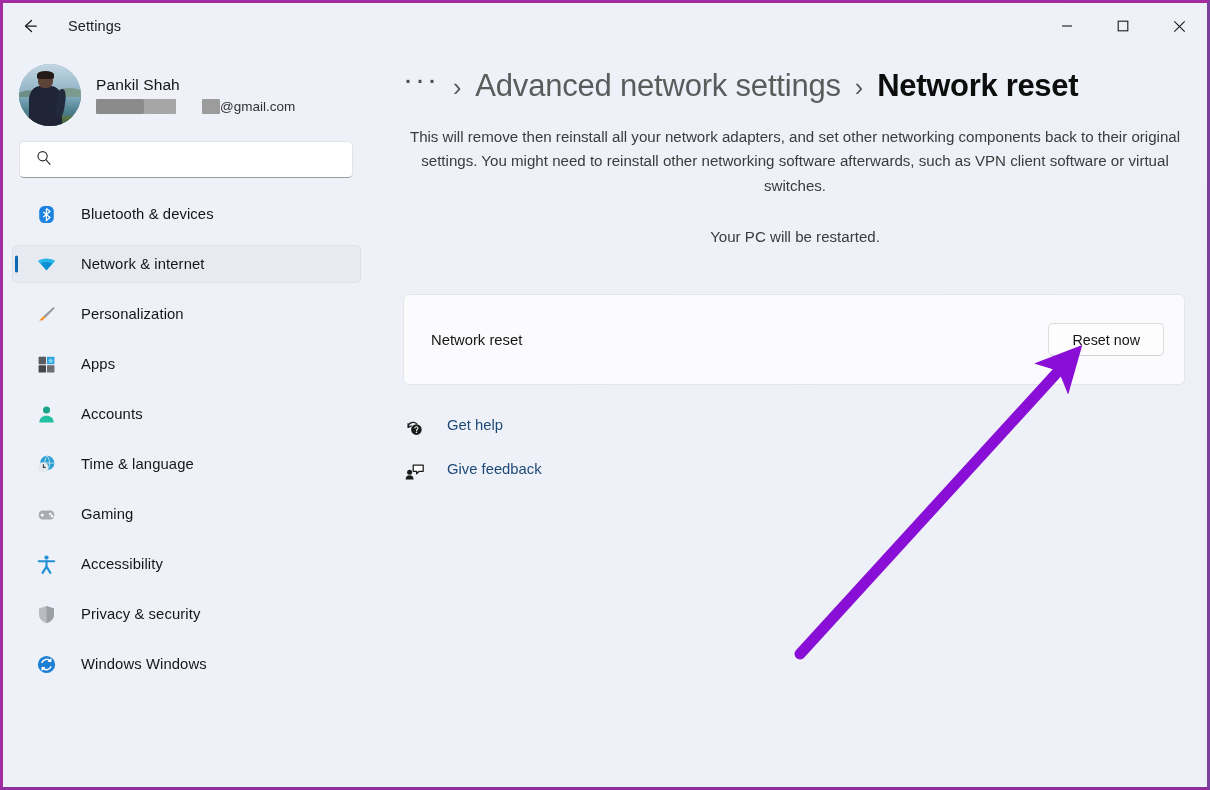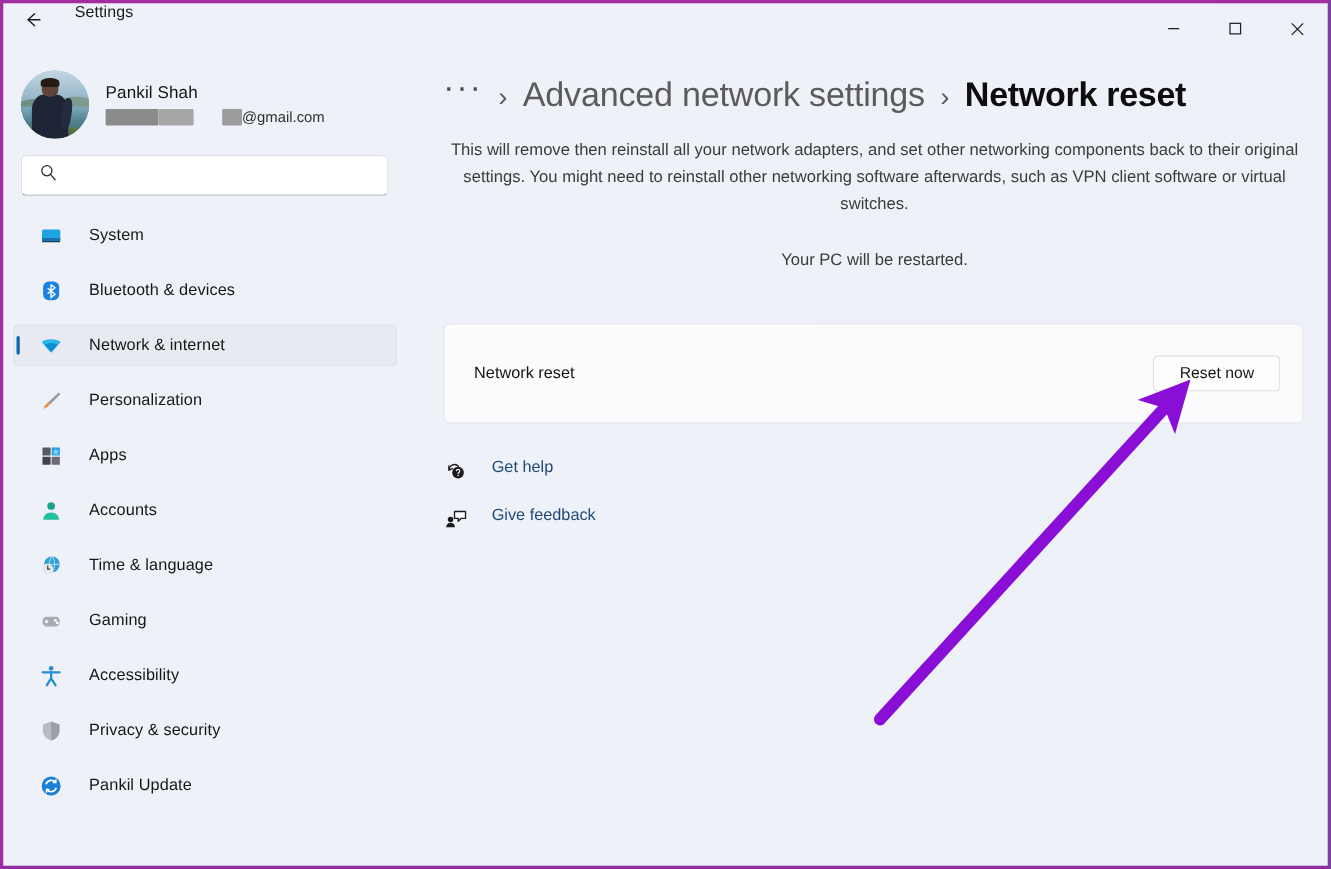--- a/index.html
+++ b/index.html
@@ -26,20 +26,21 @@
     background: linear-gradient(120deg, #eef1f7 0%, #eef1f8 45%, #edf0f6 100%);
   }
 
   
   #title-bar {
     position: absolute;
     left: 0; top: 0;
     width: 100%;
     height: 46px;
     display: flex;
+    align-items: center;
     background: transparent;
     z-index: 6;
   }
   #back-button {
     width: 34px; height: 30px;
     margin-left: 10px;
     display: flex; align-items: center; justify-content: center;
     border-radius: 5px;
     cursor: pointer;
   }
@@ -400,30 +401,20 @@
           <circle cx="7.6" cy="7.2" r="4.6" fill="none" stroke="#2b2b2b" stroke-width="1.15"></circle>
           <line x1="10.9" y1="10.6" x2="15" y2="15.4" stroke="#2b2b2b" stroke-width="1.15" stroke-linecap="round"></line>
         </svg>
       </span>
     </div>
 
     <div id="nav-list">
         <div class="nav-item">
           <span class="nav-icon">
             <svg width="21" height="21" viewBox="0 0 21 21">
-              <rect x="2.2" y="4.6" width="16.6" height="10.4" fill="#1ba4df" rx="1.4"></rect>
-              <rect x="2.2" y="12.4" width="16.6" height="2.6" fill="#1b6fa8"></rect>
-              <rect x="2.2" y="15" width="16.6" height="1.3" fill="#153f5c" rx="0.6"></rect>
-            </svg>
-          </span>
-          <span class="nav-label">System</span>
-        </div>
-        <div class="nav-item">
-          <span class="nav-icon">
-            <svg width="21" height="21" viewBox="0 0 21 21">
               <rect x="3.2" y="2" width="14.6" height="17" fill="#1b82e0" rx="5.2"></rect>
               <path d="M10.4 4.6 L14.0 7.6 L10.4 10.5 L10.4 4.6 M10.4 10.5 L14.0 13.4 L10.4 16.4 L10.4 10.5 M10.4 10.5 L7.3 8.0 M10.4 10.5 L7.3 13.1" fill="none" stroke="#ffffff" stroke-width="1.25"></path>
             </svg>
           </span>
           <span class="nav-label">Bluetooth &amp; devices</span>
         </div>
         <div class="nav-item selected">
           <span class="nav-icon">
             <svg width="21" height="21" viewBox="0 0 21 21">
               <path d="M1.9 7.0 C5.3 3.6 15.7 3.6 19.1 7.0 L10.5 16.6 z" fill="#29b6e8"></path>
@@ -505,21 +496,21 @@
           <span class="nav-label">Privacy &amp; security</span>
         </div>
         <div class="nav-item">
           <span class="nav-icon">
             <svg width="21" height="21" viewBox="0 0 21 21">
               <circle cx="10.5" cy="10.5" r="8.6" fill="#1b7fd4"></circle>
               <path d="M6.0 8.4 a5.0 5.0 0 0 1 8.4 -1.3 M14.9 12.7 a5.0 5.0 0 0 1 -8.4 1.3" fill="none" stroke="#ffffff" stroke-width="1.5" stroke-linecap="round"></path>
               <path d="M14.9 4.6 L14.6 7.4 L11.9 7.0 M6.1 16.5 L6.4 13.7 L9.1 14.1" fill="none" stroke="#ffffff" stroke-width="1.5"></path>
             </svg>
           </span>
-          <span class="nav-label">Pankil Update</span>
+          <span class="nav-label">Windows Windows</span>
         </div>
       </div>
   </div>
 
   <div id="main">
 
     <div id="breadcrumb">
       <span class="crumb-dots">···</span>
       <span class="crumb-sep">›</span>
       <span class="crumb-link">Advanced network settings</span>

